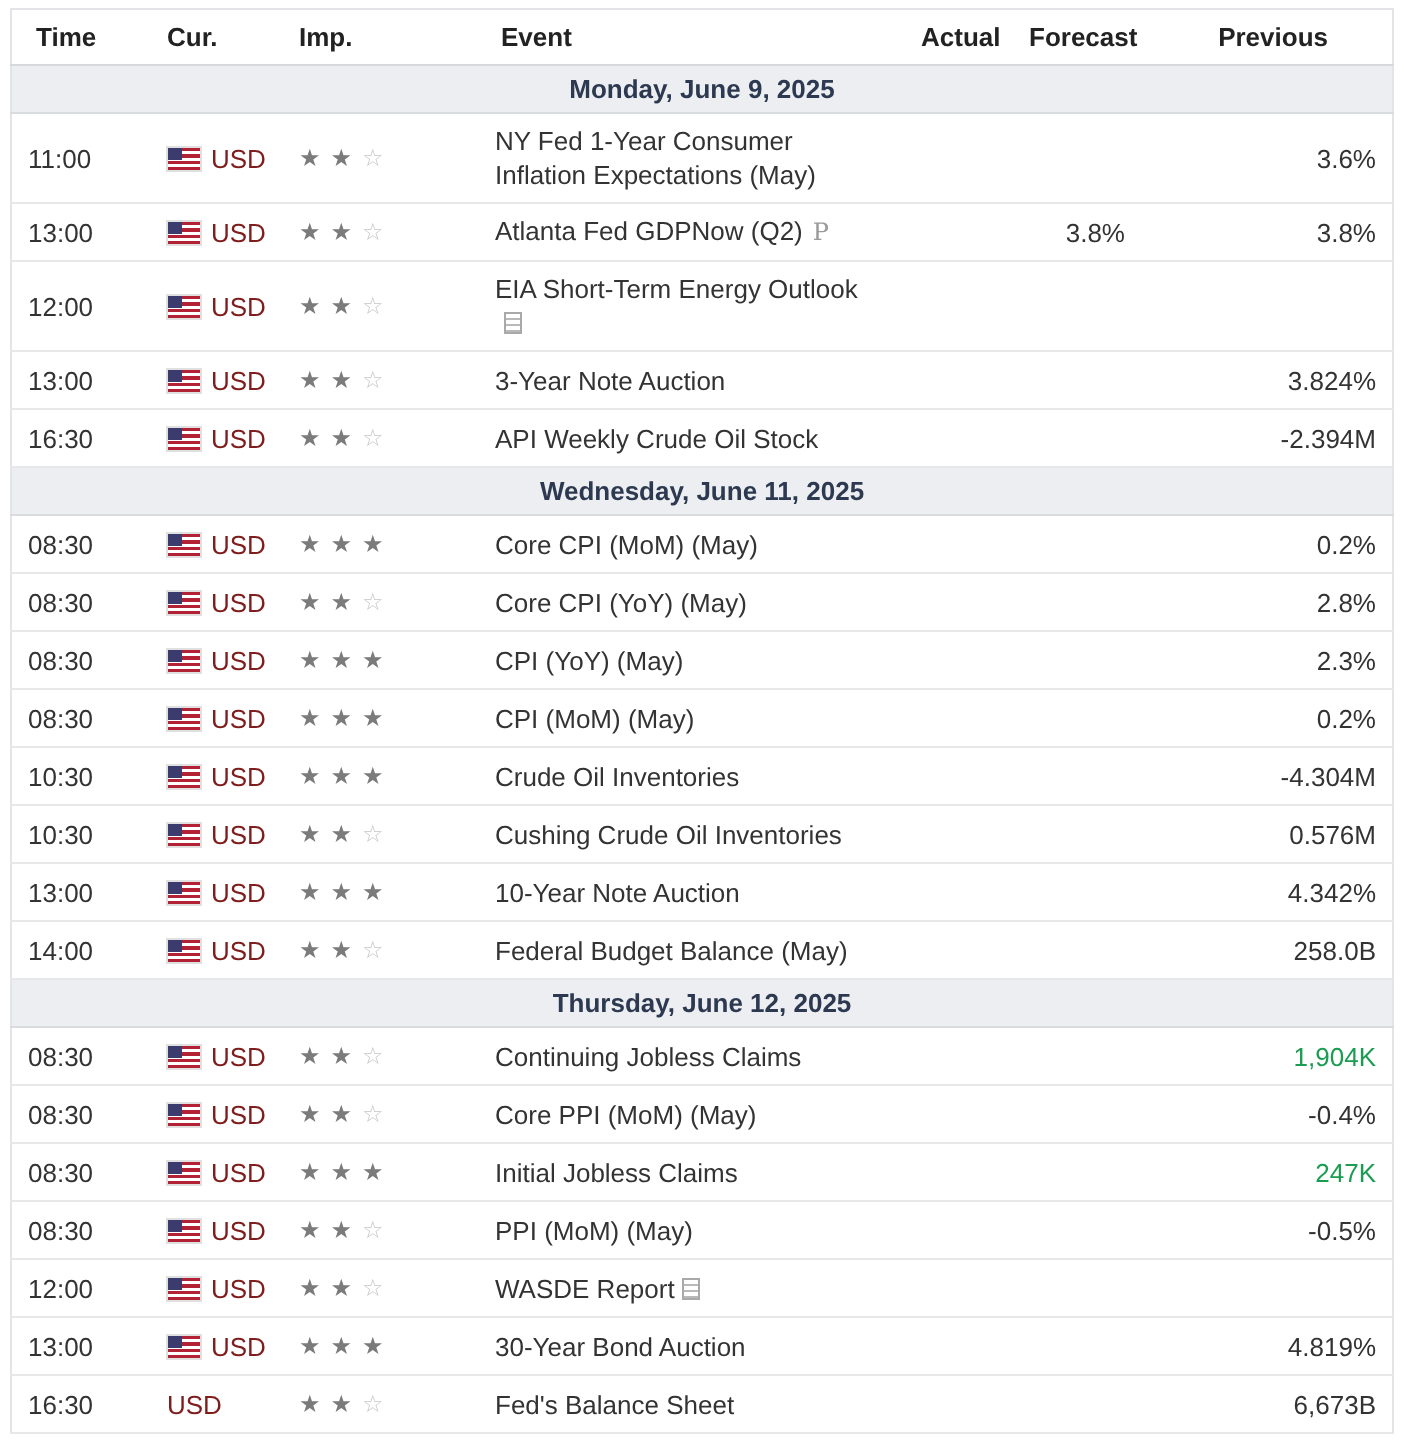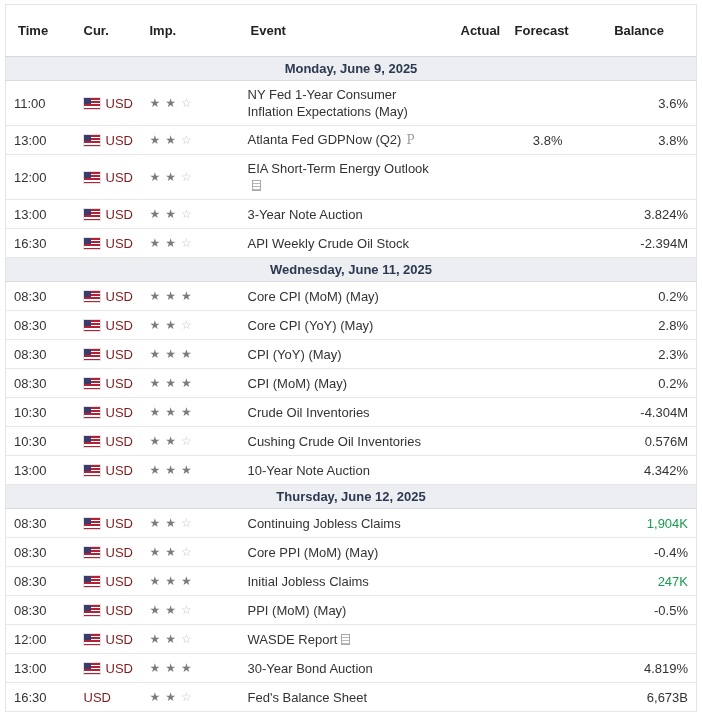--- a/index.html
+++ b/index.html
@@ -14,21 +14,21 @@
   table.calendar {
     width: 692px;
     border-collapse: collapse;
     border: 1px solid #e2e4e8;
     table-layout: fixed;
   }
   thead th {
     font-weight: bold;
     color: #222;
     text-align: left;
-    padding: 18px 8px;
+    padding: 6px 8px;
     border-bottom: 1px solid #d5d8dc;
     white-space: nowrap;
   }
   th.h-time  { width: 70px; padding-left: 12px; }
   th.h-cur   { width: 66px; }
   th.h-imp   { width: 98px; }
   th.h-event { padding-left: 11px; }
   th.h-actual   { width: 54px; text-align: center; }
   th.h-forecast { width: 64px; text-align: right; }
   th.h-previous { width: 126px; text-align: right; padding-right: 32px; }
@@ -99,21 +99,21 @@
 <div class="calendar-wrap">
   <table class="calendar">
     <thead>
       <tr>
         <th class="h-time">Time</th>
         <th class="h-cur">Cur.</th>
         <th class="h-imp">Imp.</th>
         <th class="h-event">Event</th>
         <th class="h-actual">Actual</th>
         <th class="h-forecast">Forecast</th>
-        <th class="h-previous">Balance</th>
+        <th class="h-previous">Previous</th>
       </tr>
     </thead>
     <tbody id="calendar-body">
   <tr class="day-row">
     <td class="day-cell" colspan="7">Monday, June 9, 2025</td>
   </tr>
 
   <tr class="event-row">
     <td class="c-time">11:00</td>
     <td class="c-cur">
@@ -256,20 +256,31 @@
     <td class="c-cur">
       <span class="flag"><span class="canton"></span></span><span class="cur-code">USD</span>
     </td>
     <td class="c-imp"><span class="star filled">★</span><span class="star filled">★</span><span class="star filled">★</span></td>
     <td class="c-event"><a class="event-link">10-Year Note Auction</a></td>
     <td class="c-actual"></td>
     <td class="c-forecast"></td>
     <td class="c-previous">4.342%</td>
   </tr>
 
+  <tr class="event-row">
+    <td class="c-time">14:00</td>
+    <td class="c-cur">
+      <span class="flag"><span class="canton"></span></span><span class="cur-code">USD</span>
+    </td>
+    <td class="c-imp"><span class="star filled">★</span><span class="star filled">★</span><span class="star empty">☆</span></td>
+    <td class="c-event"><a class="event-link">Federal Budget Balance (May)</a></td>
+    <td class="c-actual"></td>
+    <td class="c-forecast"></td>
+    <td class="c-previous">258.0B</td>
+  </tr>
 
   <tr class="day-row">
     <td class="day-cell" colspan="7">Thursday, June 12, 2025</td>
   </tr>
 
   <tr class="event-row">
     <td class="c-time">08:30</td>
     <td class="c-cur">
       <span class="flag"><span class="canton"></span></span><span class="cur-code">USD</span>
     </td>

